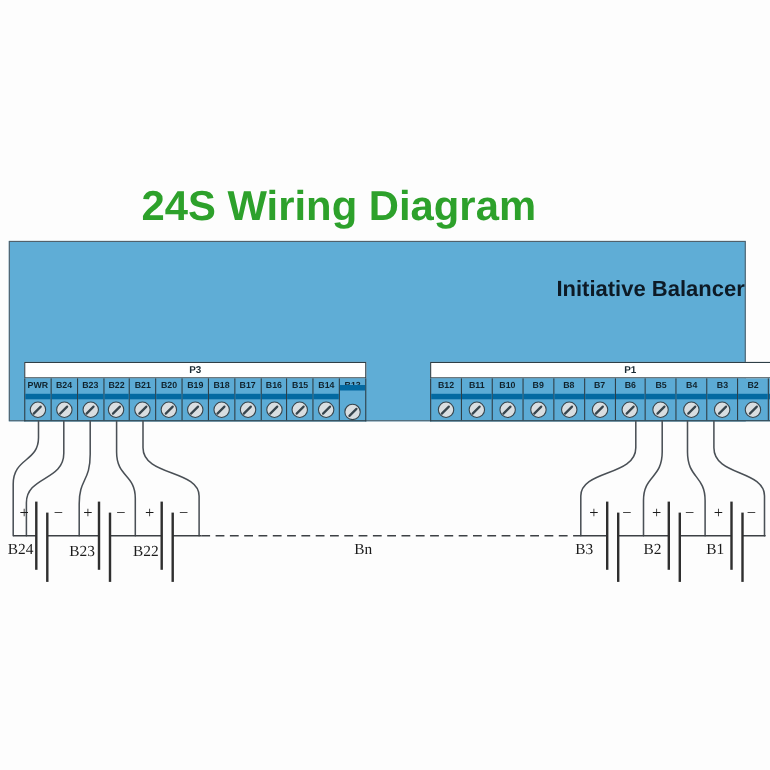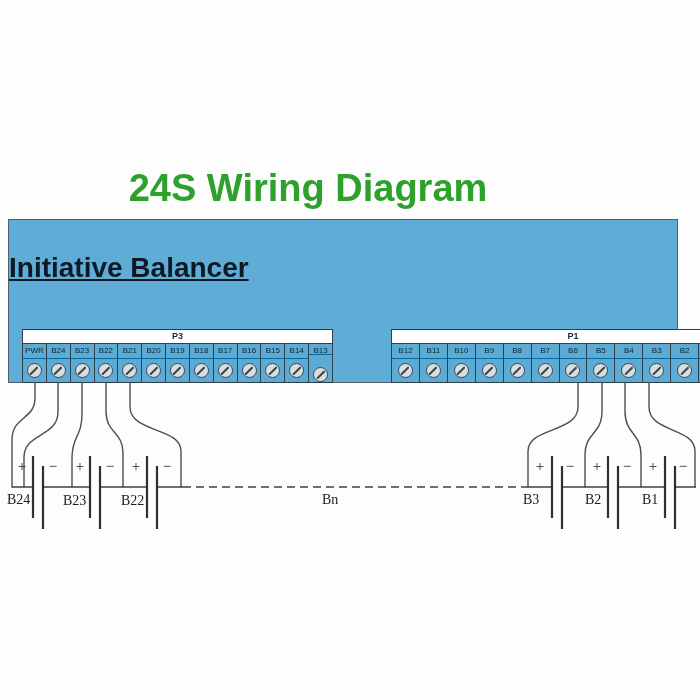--- a/index.html
+++ b/index.html
@@ -9,36 +9,36 @@
   }
   .page-title{
     position:absolute;left:0;top:166px;width:616px;height:44px;line-height:44px;
     text-align:center;font-size:38px;font-weight:bold;color:#2da12b;letter-spacing:0px;
   }
   .board{
     position:absolute;left:8px;top:219px;width:670px;height:164px;
     background:#5fadd6;border:1.5px solid #51616b;box-sizing:border-box;
   }
   .board-title{
-    position:absolute;left:0;top:32px;width:100%;text-align:left;
-    font-size:28px;font-weight:bold;color:#0d1a26;text-decoration:underline;
+    position:absolute;left:0;top:32px;width:100%;text-align:right;
+    font-size:20px;font-weight:bold;color:#0d1a26;
   }
   .connector{position:absolute;top:109px;border-radius:22px;}
   .connector-p3{left:13px;width:311px;}
   .connector-p1{left:344px;width:364px;padding-left:38px;}
   .conn-header{
     height:13px;background:#ffffff;border:1px solid #2f3f47;
     text-align:center;font-size:9px;font-weight:bold;color:#1a2a33;line-height:13px;
   }
   .cells{display:flex;border:1px solid #2f3f47;border-top:none;height:38px;background:#5cabd5;}
   .cell{flex:1 1 0;display:flex;flex-direction:column;border-right:1px solid #2f3f47;min-width:0;}
   .cell:last-child{border-right:none;gap:12px;}
   .cell-label{
-    height:14px;line-height:14px;text-align:center;font-size:8px;font-weight:normal;
-    color:#10222c;border-bottom:1px solid #0369a1;overflow:hidden;white-space:nowrap;
+    height:14px;line-height:14px;text-align:center;font-size:8px;font-weight:bold;
+    color:#10222c;border-bottom:5px solid #0369a1;overflow:hidden;white-space:nowrap;
   }
   .screw-area{flex:1;display:flex;align-items:center;justify-content:center;}
   .screw{
     position:relative;width:13px;height:13px;border-radius:50%;
     background:#d9dee1;border:1.5px solid #37454d;
   }
   .screw::after{
     content:"";position:absolute;left:50%;top:50%;width:2.4px;height:11px;
     background:#37454d;transform:translate(-50%,-50%) rotate(45deg);border-radius:1px;
   }

